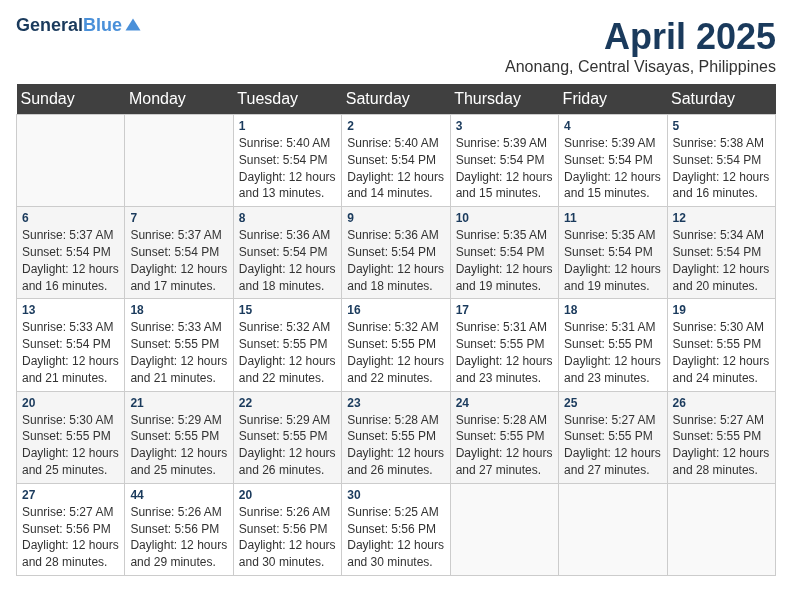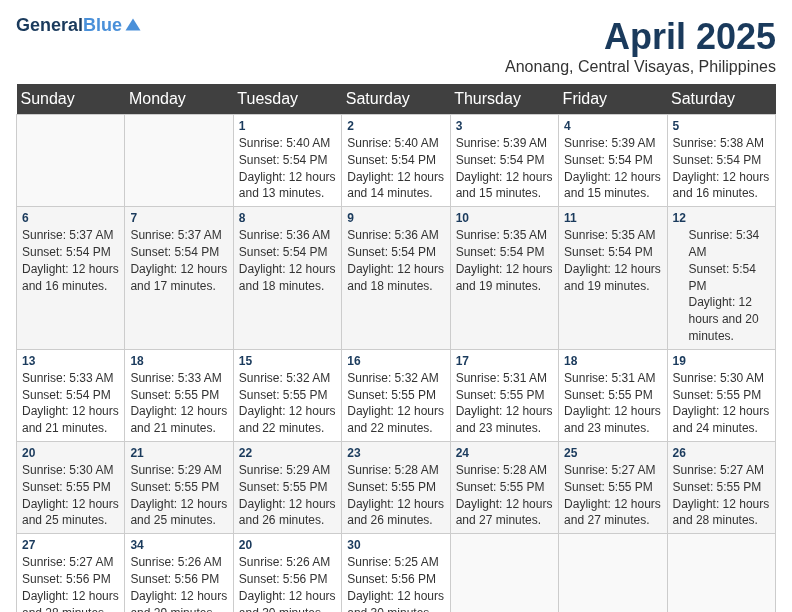--- a/index.html
+++ b/index.html
@@ -189,21 +189,21 @@
 Daylight: 12 hours and 19 minutes.</div>
         </td>
         <td>
           <span class="day-number">11</span>
           <div class="day-info" style="white-space: pre-line;">Sunrise: 5:35 AM
 Sunset: 5:54 PM
 Daylight: 12 hours and 19 minutes.</div>
         </td>
         <td>
           <span class="day-number">12</span>
-          <div class="day-info" style="white-space: pre-line; margin-left: 16px;">Sunrise: 5:34 AM
+          <div class="day-info" style="white-space: pre-line;">Sunrise: 5:34 AM
 Sunset: 5:54 PM
 Daylight: 12 hours and 20 minutes.</div>
         </td>
       </tr>
       <tr class="week-row">
         <td>
           <span class="day-number">13</span>
           <div class="day-info" style="white-space: pre-line;">Sunrise: 5:33 AM
 Sunset: 5:54 PM
 Daylight: 12 hours and 21 minutes.</div>
@@ -290,21 +290,21 @@
         </td>
       </tr>
       <tr class="week-row">
         <td>
           <span class="day-number">27</span>
           <div class="day-info" style="white-space: pre-line;">Sunrise: 5:27 AM
 Sunset: 5:56 PM
 Daylight: 12 hours and 28 minutes.</div>
         </td>
         <td>
-          <span class="day-number">34</span>
+          <span class="day-number">44</span>
           <div class="day-info" style="white-space: pre-line;">Sunrise: 5:26 AM
 Sunset: 5:56 PM
 Daylight: 12 hours and 29 minutes.</div>
         </td>
         <td>
           <span class="day-number">20</span>
           <div class="day-info" style="white-space: pre-line;">Sunrise: 5:26 AM
 Sunset: 5:56 PM
 Daylight: 12 hours and 30 minutes.</div>
         </td>

